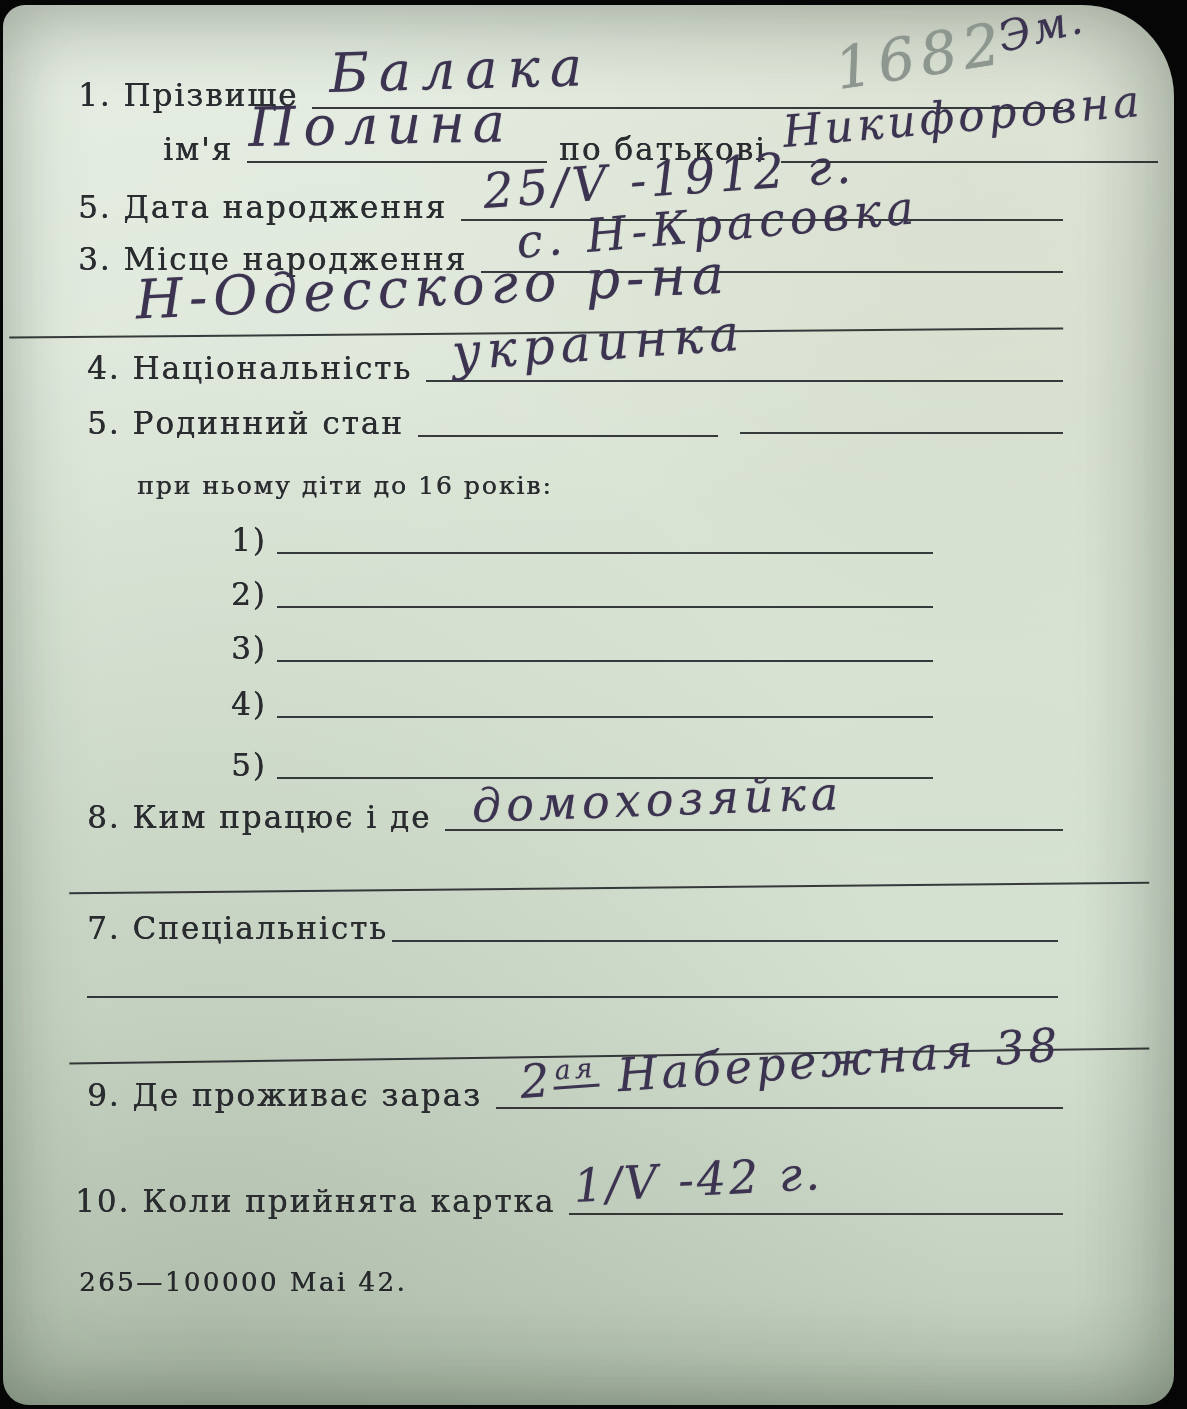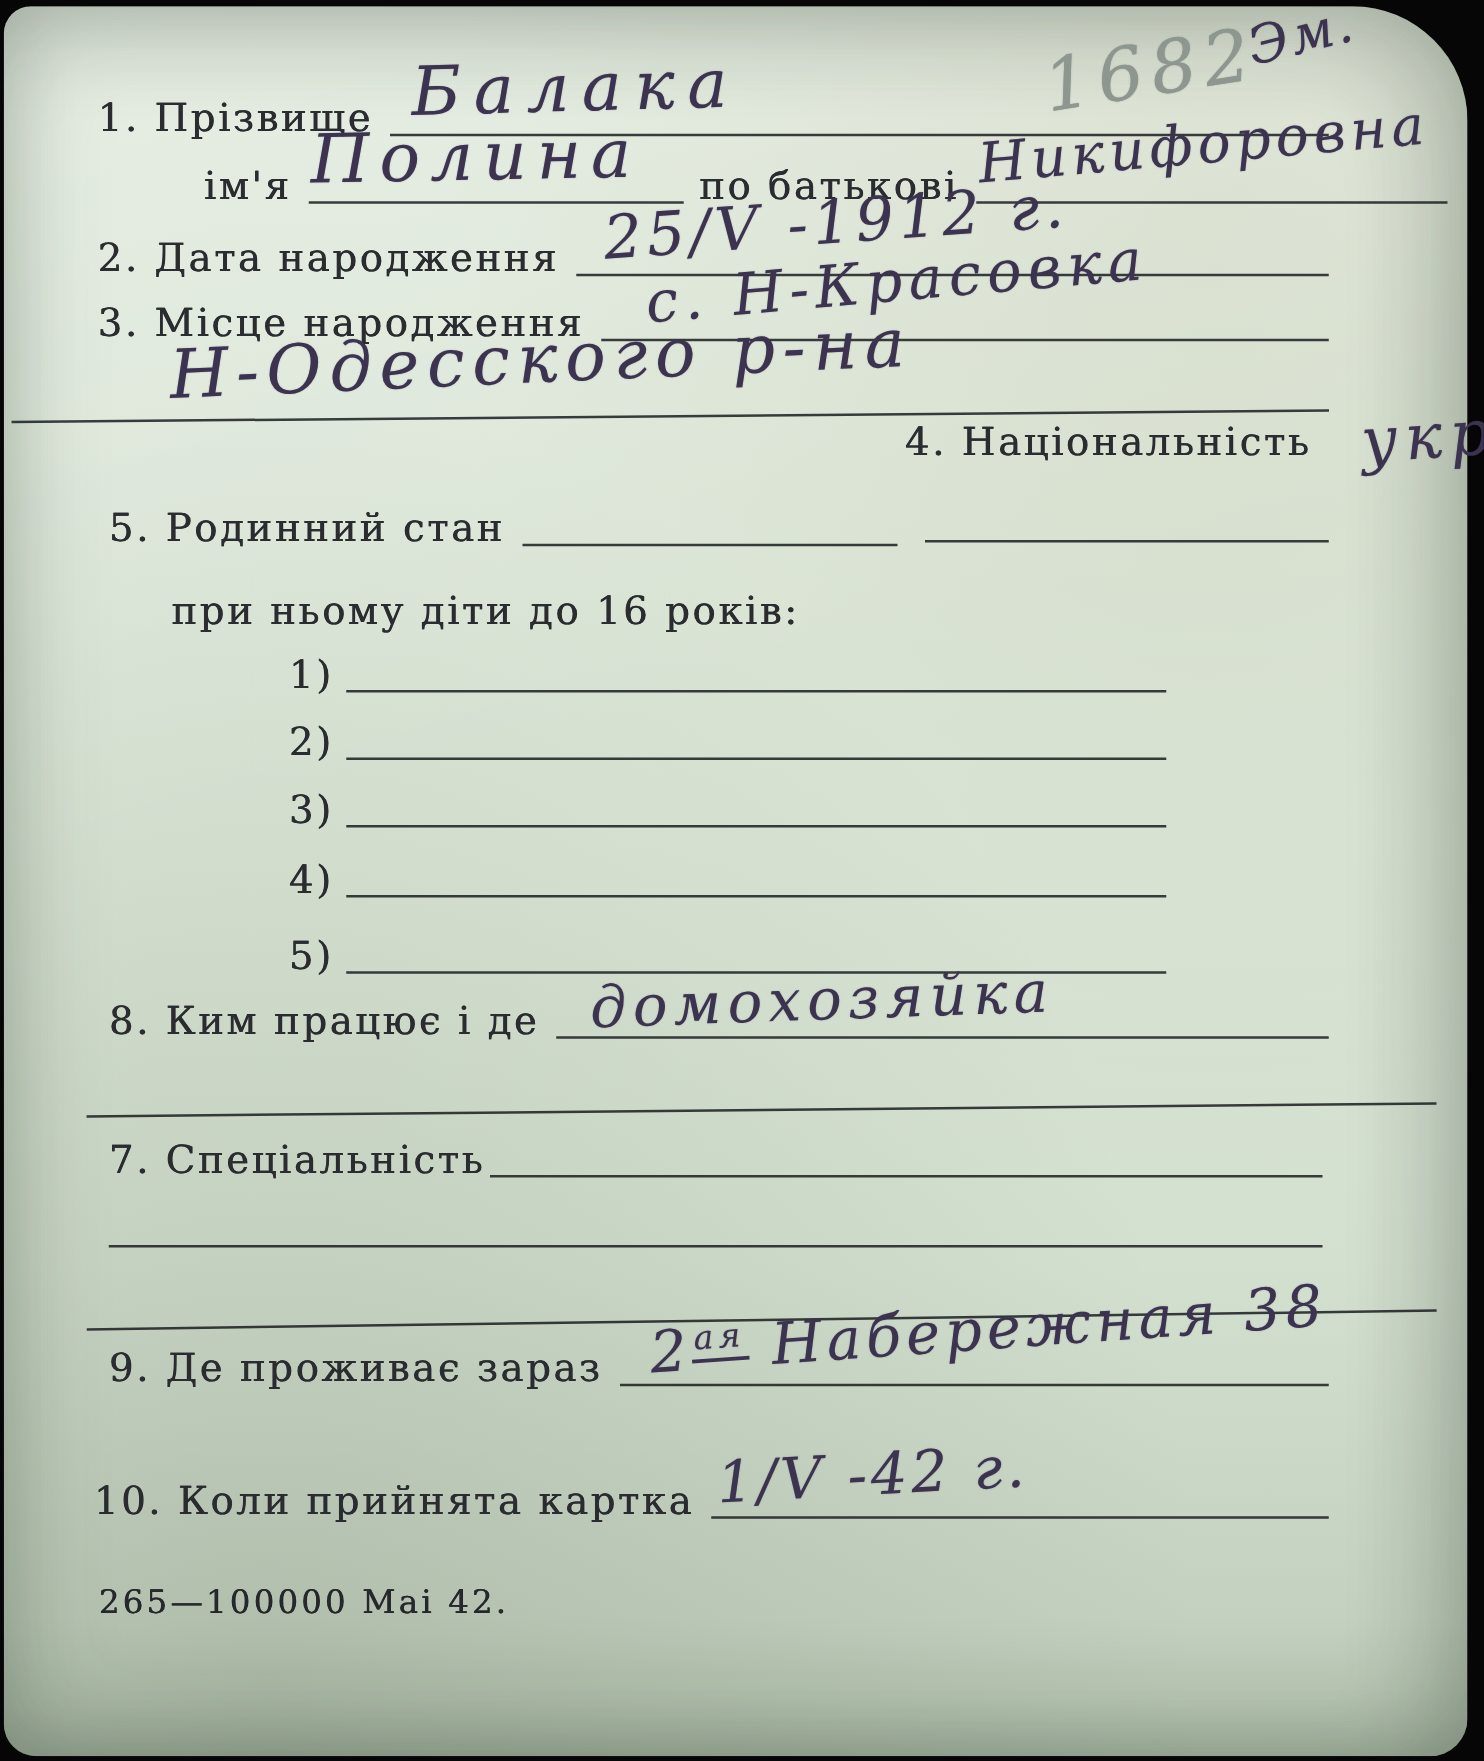--- a/index.html
+++ b/index.html
@@ -39,21 +39,21 @@
     letter-spacing:2px;text-shadow:0 0 1px rgba(58,48,80,0.45);
     transform-origin:left bottom;
   }
   .hw sup{
     font-size:58%;vertical-align:super;border-bottom:3px solid currentColor;
     padding:0 2px 1px 2px;
   }
   .pencil{
     color:#8d978f;text-shadow:0 0 1px rgba(120,130,120,0.8);
   }
-  .heading-row{position:absolute;color:#2a2c30;font-size:31px;letter-spacing:2px;
+  .heading-row{position:absolute;color:#2a2c30;font-size:25px;letter-spacing:2px;
     text-shadow:0.4px 0 0 currentColor;white-space:nowrap;}
   .footer-imprint{
     position:absolute;color:#26282c;font-size:26px;letter-spacing:2.5px;
     text-shadow:0.4px 0 0 currentColor;white-space:nowrap;
   }
 </style>
 </head>
 <body>
 
 <div class="paper">
@@ -73,40 +73,40 @@
     <span class="line fixed" style="width:300px;">
       <span class="hw" style="left:2px;bottom:2px;font-size:54px;letter-spacing:8px;transform:rotate(-1deg);">Полина</span>
     </span>
     <span class="lbl mid">по батькові</span>
     <span class="line">
       <span class="hw" style="left:4px;bottom:4px;font-size:44px;letter-spacing:4px;transform:rotate(-5deg);">Никифоровна</span>
     </span>
   </div>
 
   <div class="row" style="top:170px;left:75px;width:985px;">
-    <span class="lbl">2. Дата народження</span>
+    <span class="lbl">5. Дата народження</span>
     <span class="line">
       <span class="hw" style="left:24px;bottom:0;font-size:48px;letter-spacing:4px;transform:rotate(-4deg);">25/V -1912 г.</span>
     </span>
   </div>
 
   <div class="row" style="top:222px;left:75px;width:985px;">
     <span class="lbl">3. Місце народження</span>
     <span class="line">
       <span class="hw" style="left:38px;bottom:2px;font-size:46px;letter-spacing:5px;transform:rotate(-5deg);">с. Н-Красовка</span>
     </span>
   </div>
 
   <div class="row" style="top:283px;left:6px;width:1054px;">
     <span class="line" style="transform:rotate(-0.5deg);">
       <span class="hw" style="left:128px;bottom:4px;font-size:54px;letter-spacing:6px;transform:rotate(-2deg);">Н-Одесского р-на</span>
     </span>
   </div>
 
-  <div class="row" style="top:331px;left:84px;width:976px;flex-direction:column;">
+  <div class="row" style="top:331px;left:84px;width:976px;">
     <span class="lbl">4. Національність</span>
     <span class="line">
       <span class="hw" style="left:28px;bottom:-2px;font-size:50px;letter-spacing:6px;transform:rotate(-4deg);">украинка</span>
     </span>
   </div>
 
   <div class="row" style="top:386px;left:84px;width:976px;justify-content:center;">
     <span class="lbl">5. Родинний стан</span>
     <span class="line fixed" style="width:300px;">
       <span class="hw" style="left:10px;bottom:0;font-size:44px;"></span>

